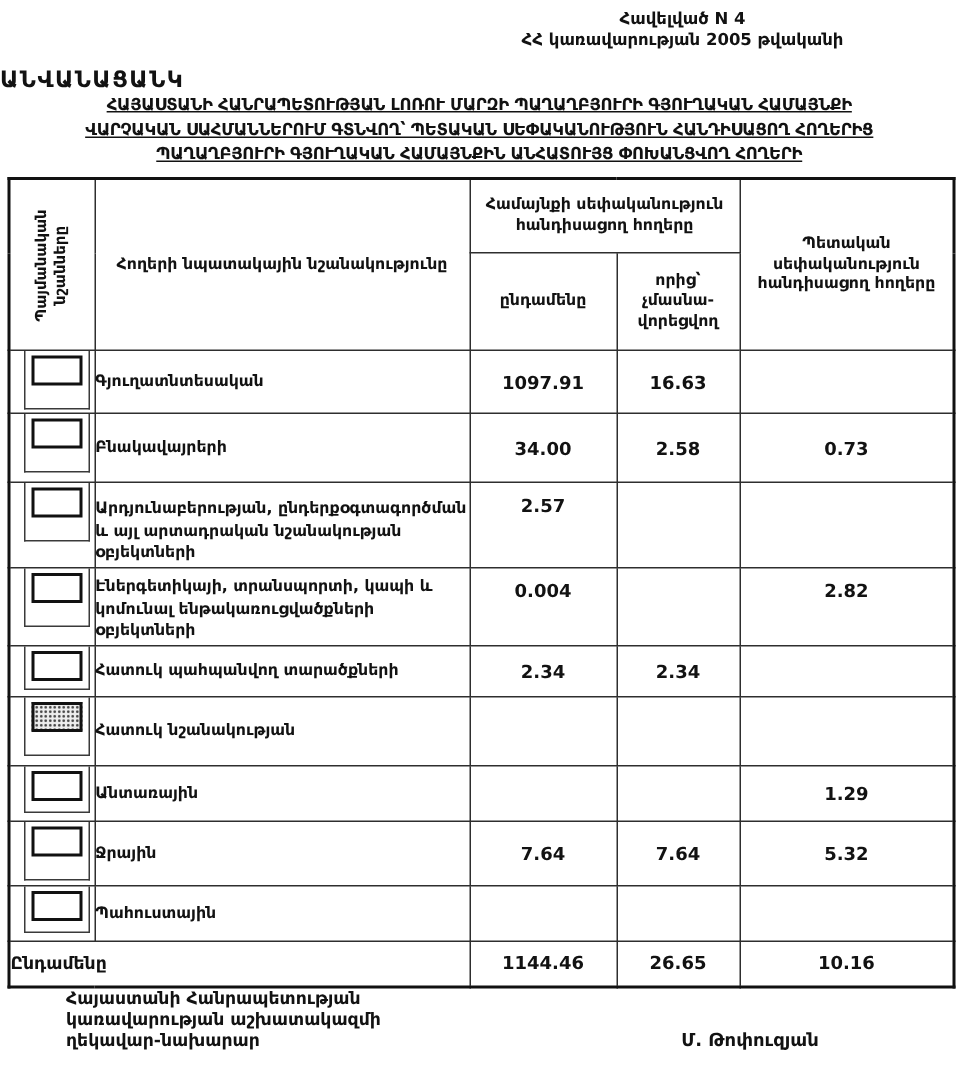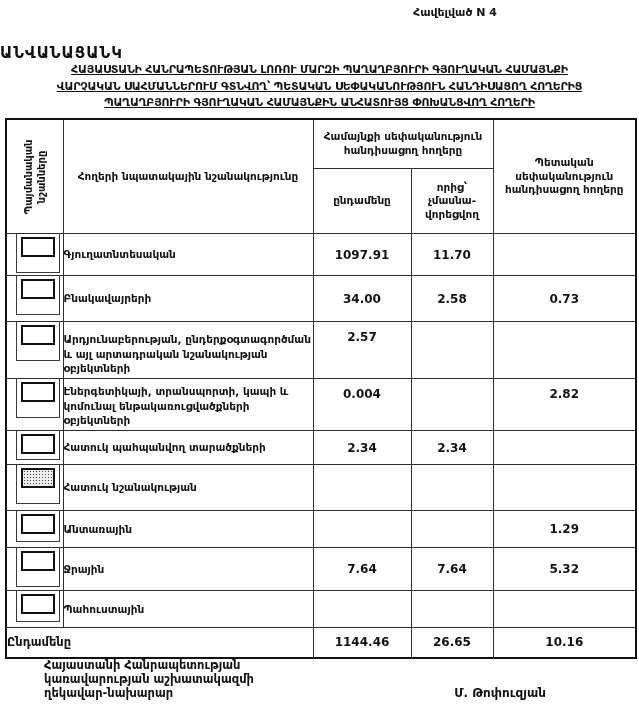--- a/index.html
+++ b/index.html
@@ -78,20 +78,21 @@
   .signature{
     position:absolute;left:400px;top:686px;width:200px;
     text-align:center;font-size:12px;
   }
 </style>
 </head>
 <body>
 
 <div class="top-note">
   <div>Հավելված N 4</div>
+  <div>ՀՀ կառավարության 2005 թվականի</div>
 </div>
 
 <div class="doc-title">ԱՆՎԱՆԱՑԱՆԿ</div>
 
 <div class="subtitle">
   <div>ՀԱՅԱՍՏԱՆԻ ՀԱՆՐԱՊԵՏՈՒԹՅԱՆ ԼՈՌՈՒ ՄԱՐԶԻ ՊԱՂԱՂԲՅՈՒՐԻ ԳՅՈՒՂԱԿԱՆ ՀԱՄԱՅՆՔԻ</div>
   <div>ՎԱՐՉԱԿԱՆ ՍԱՀՄԱՆՆԵՐՈՒՄ ԳՏՆՎՈՂ՝ ՊԵՏԱԿԱՆ ՍԵՓԱԿԱՆՈՒԹՅՈՒՆ ՀԱՆԴԻՍԱՑՈՂ ՀՈՂԵՐԻՑ</div>
   <div>ՊԱՂԱՂԲՅՈՒՐԻ ԳՅՈՒՂԱԿԱՆ ՀԱՄԱՅՆՔԻՆ ԱՆՀԱՏՈՒՅՑ ՓՈԽԱՆՑՎՈՂ ՀՈՂԵՐԻ</div>
 </div>
 
@@ -121,21 +122,21 @@
   </thead>
   <tbody>
     <tr style="height:42px">
       <td class="sym">
           <div class="bracket">
             <span class="box"></span>
           </div>
         </td>
       <td class="label">Գյուղատնտեսական</td>
       <td class="num">1097.91</td>
-      <td class="num">11.70</td>
+      <td class="num">16.63</td>
       <td class="num"></td>
     </tr>
     <tr style="height:46px">
       <td class="sym">
           <div class="bracket">
             <span class="box"></span>
           </div>
         </td>
       <td class="label">Բնակավայրերի</td>
       <td class="num">34.00</td>

